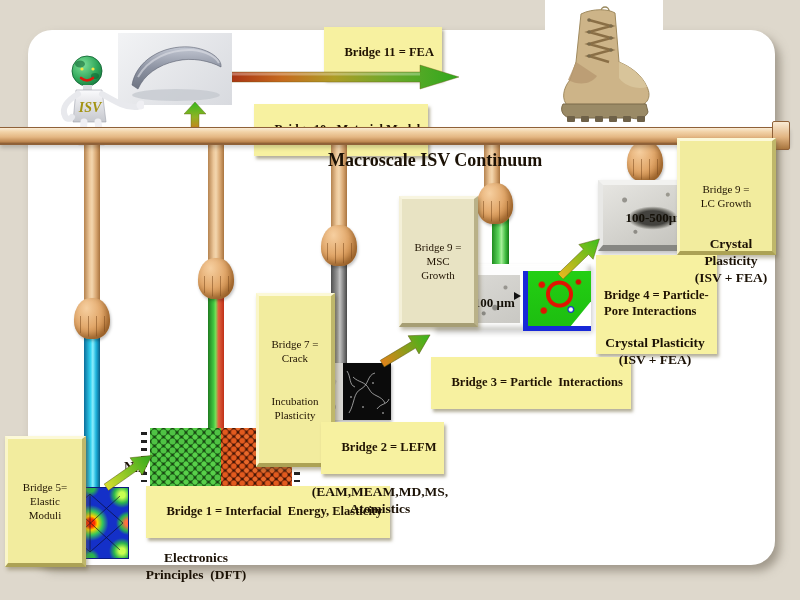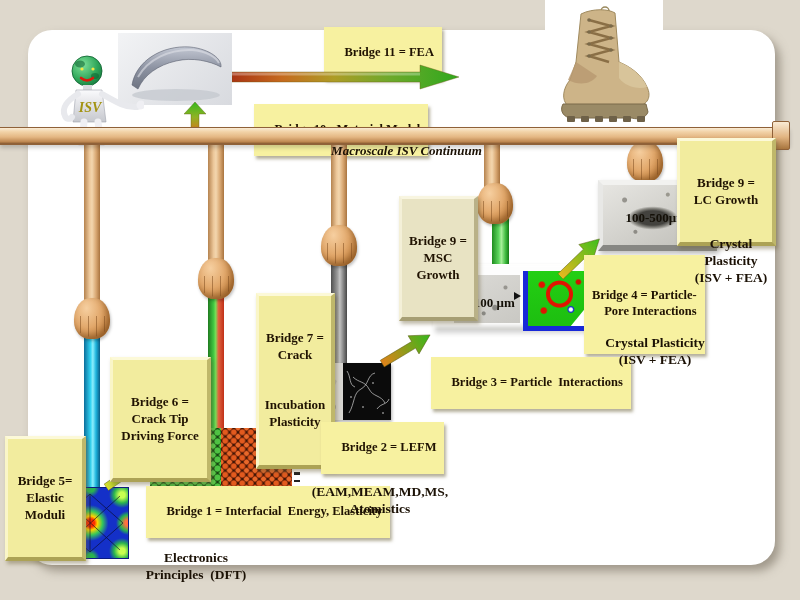--- a/index.html
+++ b/index.html
@@ -7,22 +7,22 @@
            font-family:"Liberation Serif", serif; }
   .panel { position:absolute; left:28px; top:30px; width:747px; height:535px; background:#FFFFFF;
            border-radius:24px; box-shadow:5px 6px 10px rgba(110,100,85,.55); }
 
   
   .hl { position:absolute; background:#F7F1A0; color:#201302; font-weight:bold; font-size:12.5px;
         line-height:1.25; padding:2px 8px 3px; white-space:pre;
         box-shadow:2px 3px 3px rgba(110,100,60,.5); }
 
   
-  .plaque { position:absolute; background:#F2EC9E; color:#201302; font-weight:bold; font-size:13px;
-        text-align:center; line-height:1.3; padding:0 4px; white-space:pre;
+  .plaque { position:absolute; background:#F2EC9E; color:#201302; font-weight:normal; font-size:11px;
+        text-align:center; line-height:1.3; padding:12px 4px; white-space:pre;
         border-style:solid; border-width:3px 4px 4px 3px;
         border-color:#FCF9D8 #BFB76A #ACA255 #FAF6C8;
         box-shadow:2px 3px 4px rgba(110,100,60,.45); }
   .plaque.msc { background:#E8E3C3; border-color:#F8F5E0 #B9B188 #A69E74 #F4F0D8; }
 
   .dtext { position:absolute; color:#1B1105; font-weight:bold; font-size:13.5px; text-align:center;
            line-height:1.28; white-space:pre; }
 
   
   .beam { position:absolute; left:0; top:127px; width:790px; height:15px;
@@ -254,21 +254,21 @@
   <div class="pil whtp" style="left:637px; top:170px; height:14px; width:15px;"></div>
 
   <div class="hand" style="left:74px;  top:298px;"></div>
   <div class="hand" style="left:198px; top:258px;"></div>
   <div class="hand" style="left:321px; top:225px;"></div>
   <div class="hand" style="left:477px; top:183px;"></div>
   <div class="hand" style="left:627px; top:141px;"></div>
 
   <div class="beam"></div>
   <div class="endcap"></div>
-  <div class="dtext" style="left:310px; top:126px; width:180px; font-size:13px;font-style:italic;">
+  <div class="dtext" style="left:310px; top:126px; width:180px; font-size:18px;">
     <span>Macroscale ISV Continuum</span>
   </div>
 
   <div class="dft">
     <svg width="75" height="70" viewBox="0 0 75 70">
       <g stroke="#0A0A28" stroke-width=".8" fill="none" opacity=".8">
         <path d="M8,8 L67,62 M67,8 L8,62"></path>
         <path d="M37,6 L70,35 L37,64 L5,35 Z"></path>
         <path d="M37,6 L37,64"></path>
       </g>
@@ -375,28 +375,25 @@
   <div class="plaque" style="left:677px; top:138px; width:84px;">
     <div>Bridge 9 =</div><div>LC Growth</div>
   </div>
   <div class="plaque msc" style="left:399px; top:196px; width:64px;">
     <div>Bridge 9 =</div><div>MSC</div><div>Growth</div>
   </div>
   <div class="plaque" style="left:256px; top:293px; width:64px;">
     <div>Bridge 7 =</div><div>Crack</div>
     <div>Incubation</div><div>Plasticity</div>
   </div>
-  <div class="plaque" style="left:110px; top:357px; width:86px;">
-    <div>Bridge 6 =</div><div>Crack Tip</div><div>Driving Force</div>
-  </div>
   <div class="plaque" style="left:5px; top:436px; width:66px;">
     <div>Bridge 5=</div><div>Elastic</div><div>Moduli</div>
   </div>
 
-  <div class="hl" style="left:584px; top:255px;text-align:right;">
+  <div class="hl" style="left:596px; top:255px;">
     <div>Bridge 4 = Particle-</div><div>Pore Interactions</div>
   </div>
   <div class="hl" style="left:431px; top:357px;">
     <span>Bridge 3 = Particle  Interactions</span>
   </div>
   <div class="hl" style="left:321px; top:422px;">
     <span>Bridge 2 = LEFM</span>
   </div>
   <div class="hl" style="left:146px; top:486px;">
     <span>Bridge 1 = Interfacial  Energy, Elasticity</span>

